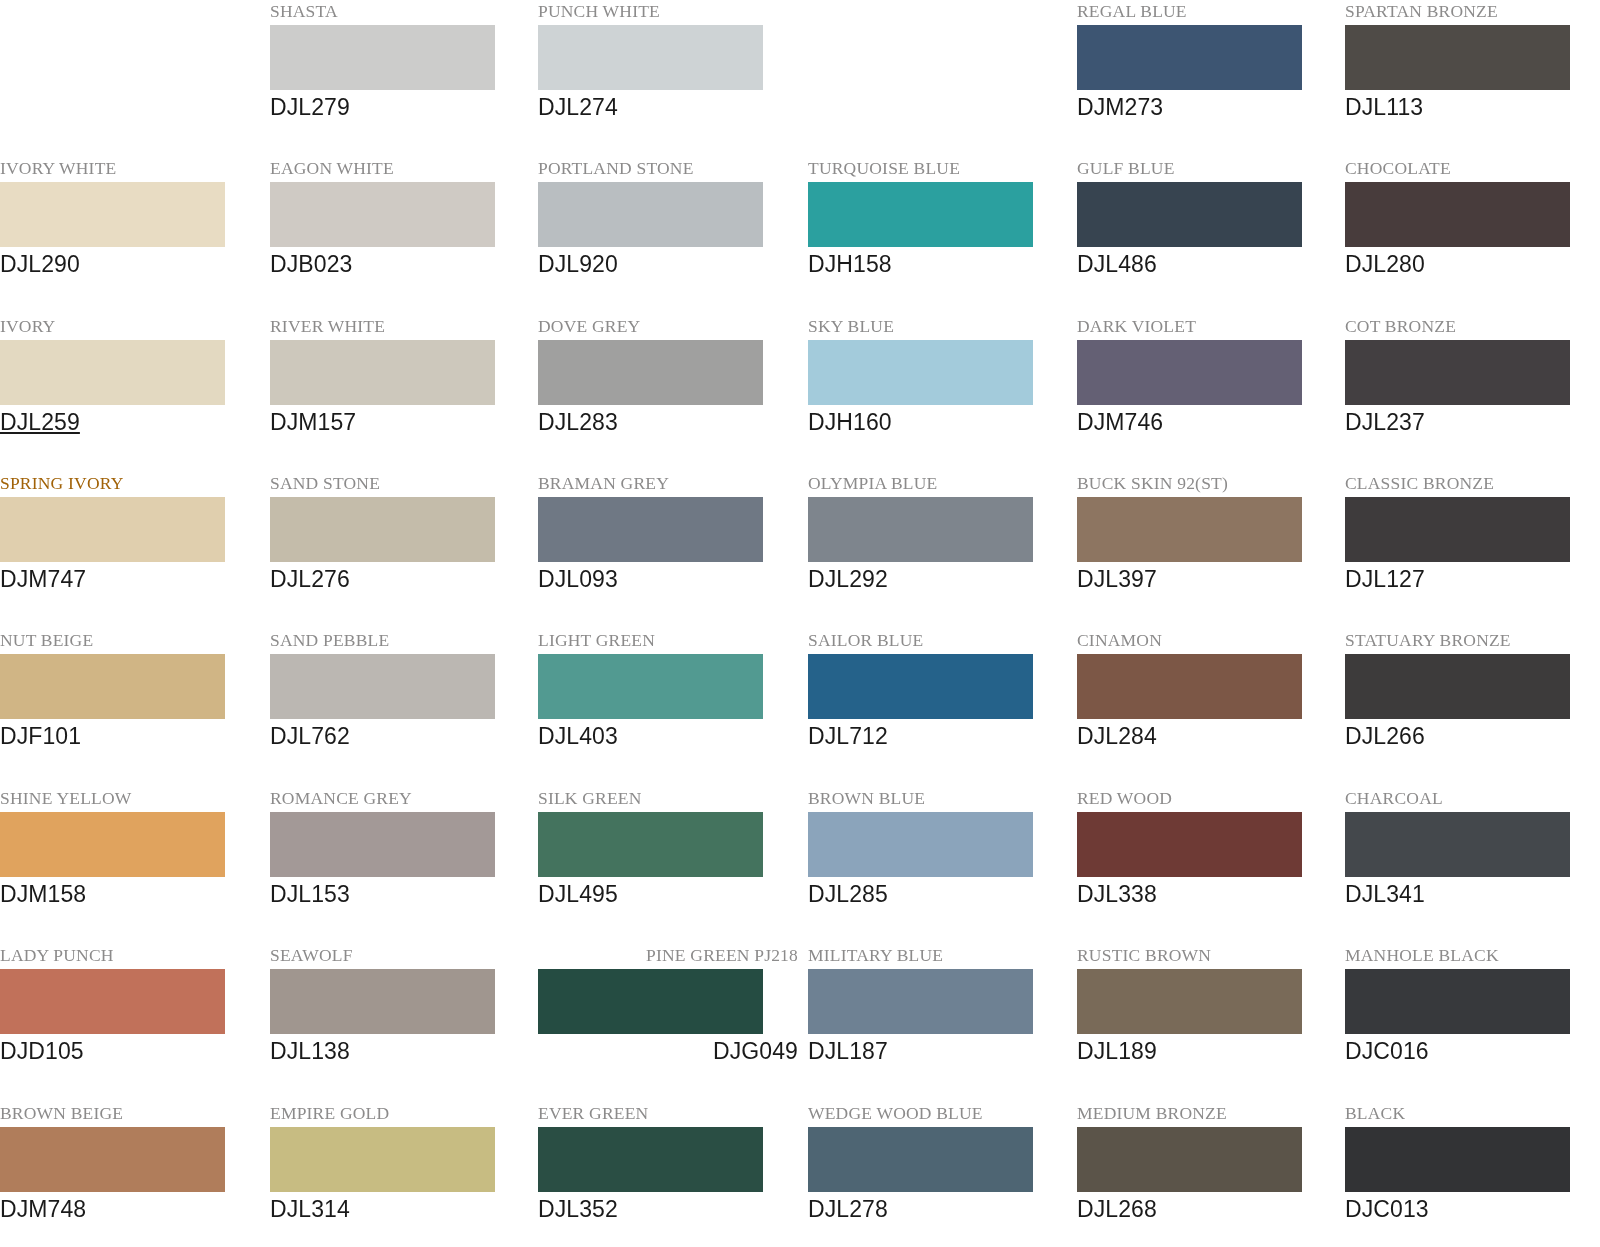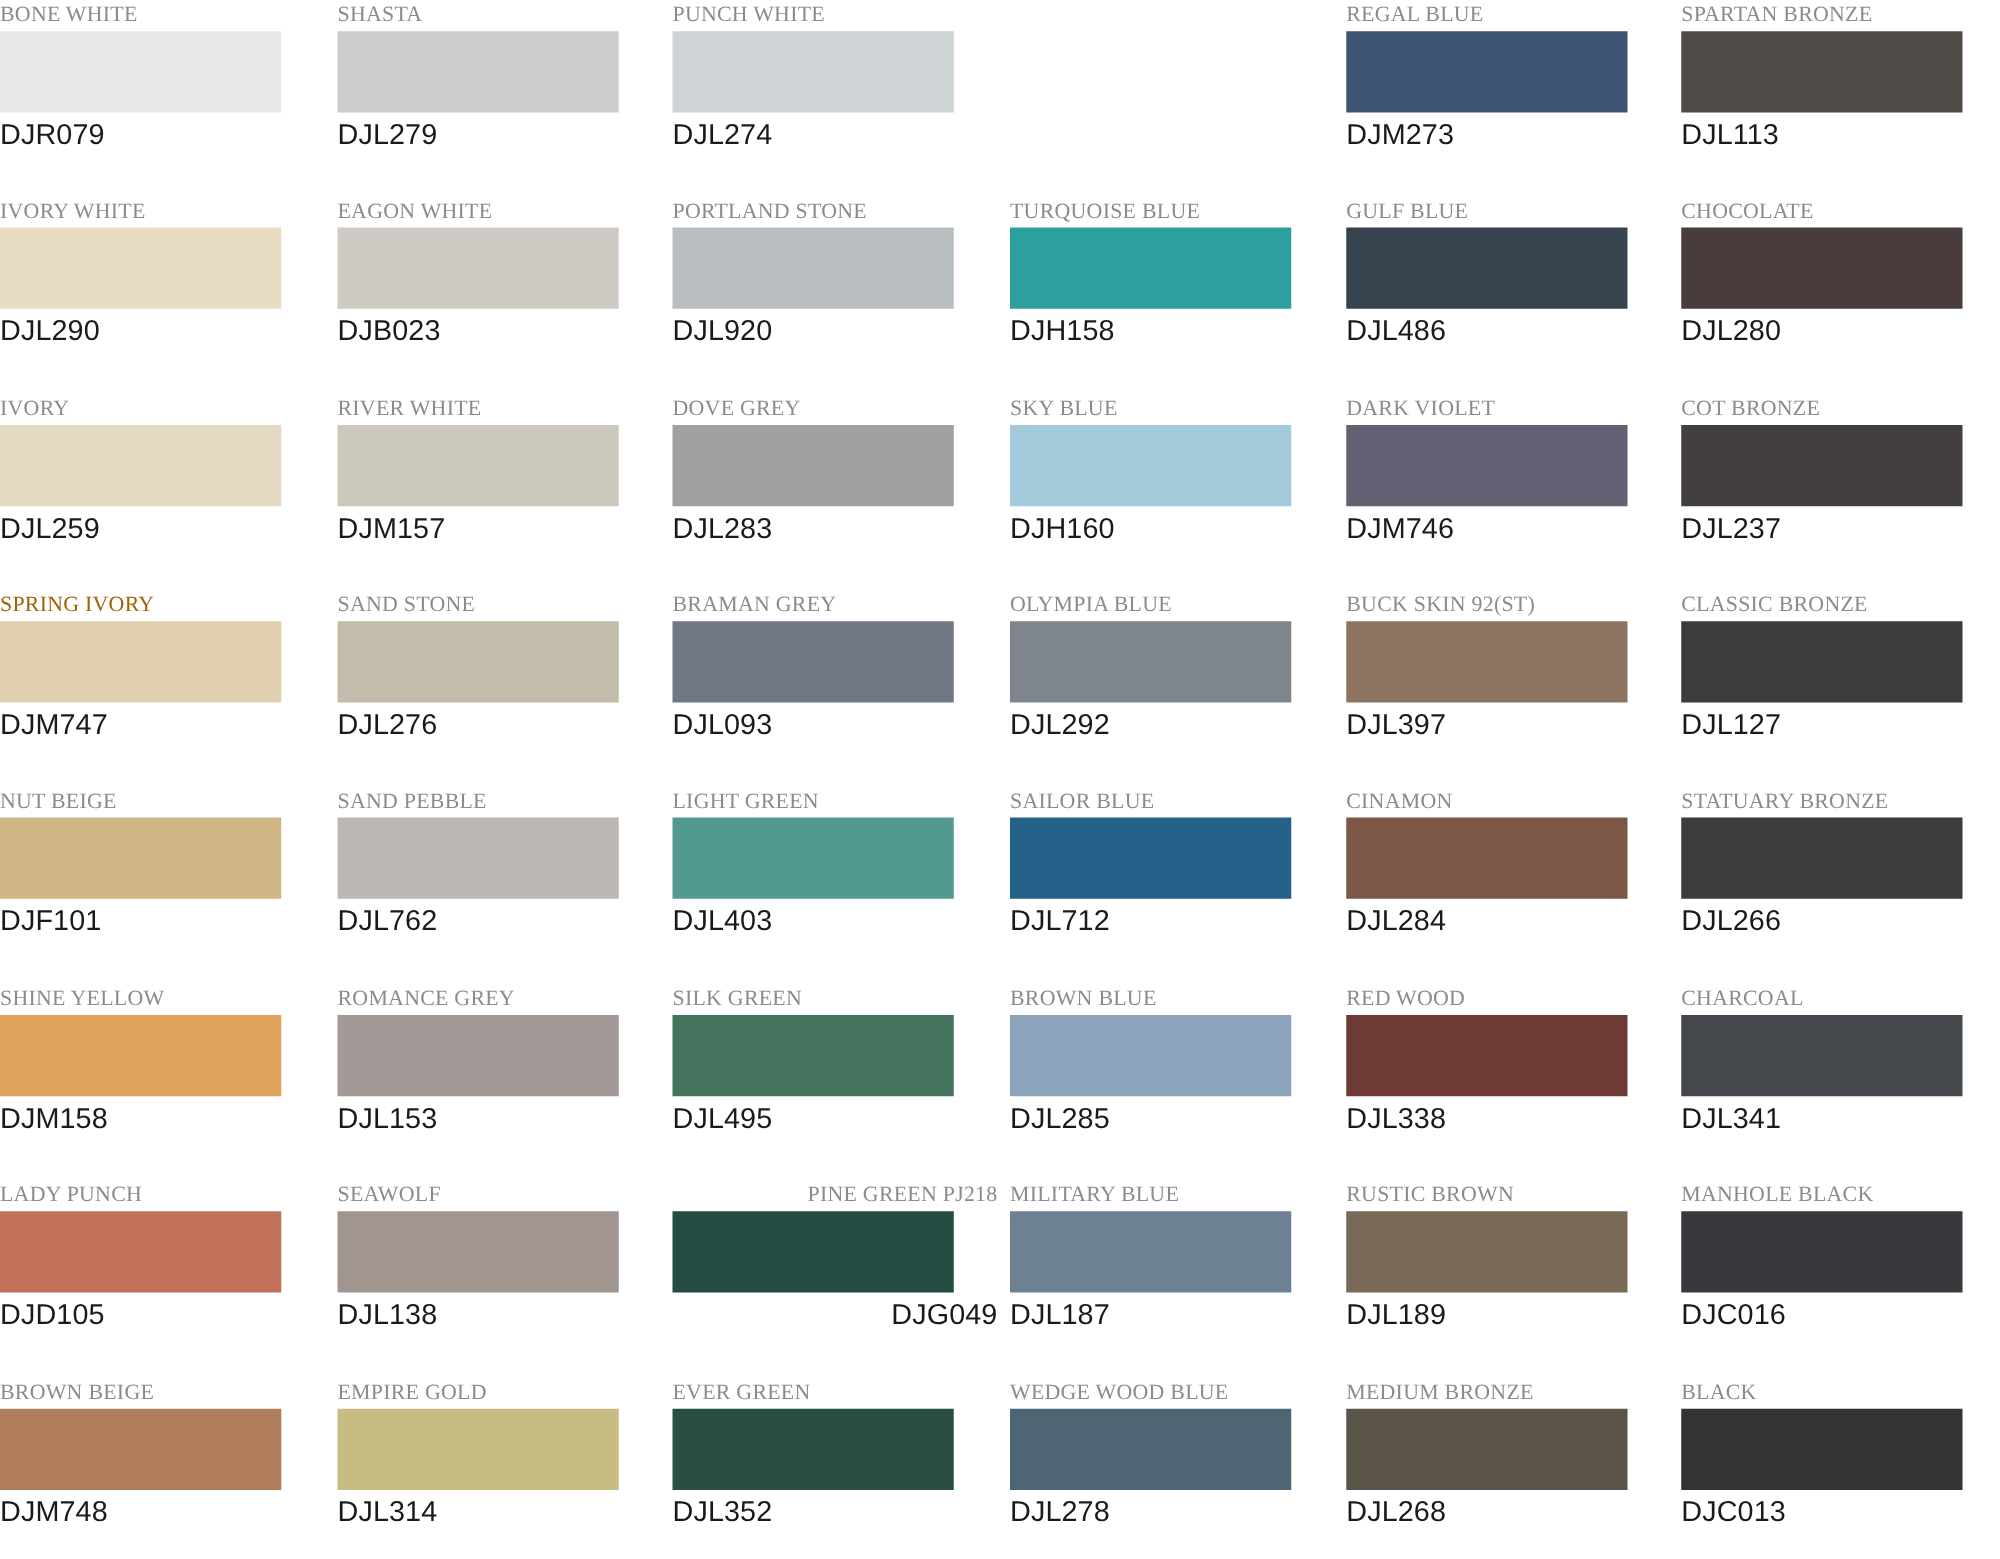--- a/index.html
+++ b/index.html
@@ -63,25 +63,20 @@
     font-size: 23px;
     letter-spacing: 0.1px;
     color: #1a1a1a;
     white-space: nowrap;
   }
 </style>
 </head>
 <body>
 
 <div id="swatch-grid" style="background: rgb(255, 255, 255);">
-    <div class="swatch-cell" style="left: 0px; top: 0px;">
-      <div class="swatch-name" style="color: rgb(140, 139, 139);">BONE WHITE</div>
-      <div class="swatch-chip" style="width: 225px; height: 65px; background: rgb(232, 232, 230);"></div>
-      <div class="swatch-code" style="color: rgb(26, 26, 26);">DJR079</div>
-    </div>
     <div class="swatch-cell" style="left: 270px; top: 0px;">
       <div class="swatch-name" style="color: rgb(140, 139, 139);">SHASTA</div>
       <div class="swatch-chip" style="width: 225px; height: 65px; background: rgb(204, 204, 203);"></div>
       <div class="swatch-code" style="color: rgb(26, 26, 26);">DJL279</div>
     </div>
     <div class="swatch-cell" style="left: 538px; top: 0px;">
       <div class="swatch-name" style="color: rgb(140, 139, 139);">PUNCH WHITE</div>
       <div class="swatch-chip" style="width: 225px; height: 65px; background: rgb(206, 211, 213);"></div>
       <div class="swatch-code" style="color: rgb(26, 26, 26);">DJL274</div>
     </div>
@@ -121,21 +116,21 @@
       <div class="swatch-code" style="color: rgb(26, 26, 26);">DJL486</div>
     </div>
     <div class="swatch-cell" style="left: 1345px; top: 157px;">
       <div class="swatch-name" style="color: rgb(140, 139, 139);">CHOCOLATE</div>
       <div class="swatch-chip" style="width: 225px; height: 65px; background: rgb(72, 60, 60);"></div>
       <div class="swatch-code" style="color: rgb(26, 26, 26);">DJL280</div>
     </div>
     <div class="swatch-cell" style="left: 0px; top: 315px;">
       <div class="swatch-name" style="color: rgb(140, 139, 139);">IVORY</div>
       <div class="swatch-chip" style="width: 225px; height: 65px; background: rgb(227, 217, 193);"></div>
-      <div class="swatch-code" style="color: rgb(26, 26, 26);">DJL259</div>
+      <div class="swatch-code" style="color: rgb(26, 26, 26); text-decoration: underline;">DJL259</div>
     </div>
     <div class="swatch-cell" style="left: 270px; top: 315px;">
       <div class="swatch-name" style="color: rgb(140, 139, 139);">RIVER WHITE</div>
       <div class="swatch-chip" style="width: 225px; height: 65px; background: rgb(205, 200, 188);"></div>
       <div class="swatch-code" style="color: rgb(26, 26, 26);">DJM157</div>
     </div>
     <div class="swatch-cell" style="left: 538px; top: 315px;">
       <div class="swatch-name" style="color: rgb(140, 139, 139);">DOVE GREY</div>
       <div class="swatch-chip" style="width: 225px; height: 65px; background: rgb(160, 160, 159);"></div>
       <div class="swatch-code" style="color: rgb(26, 26, 26);">DJL283</div>

